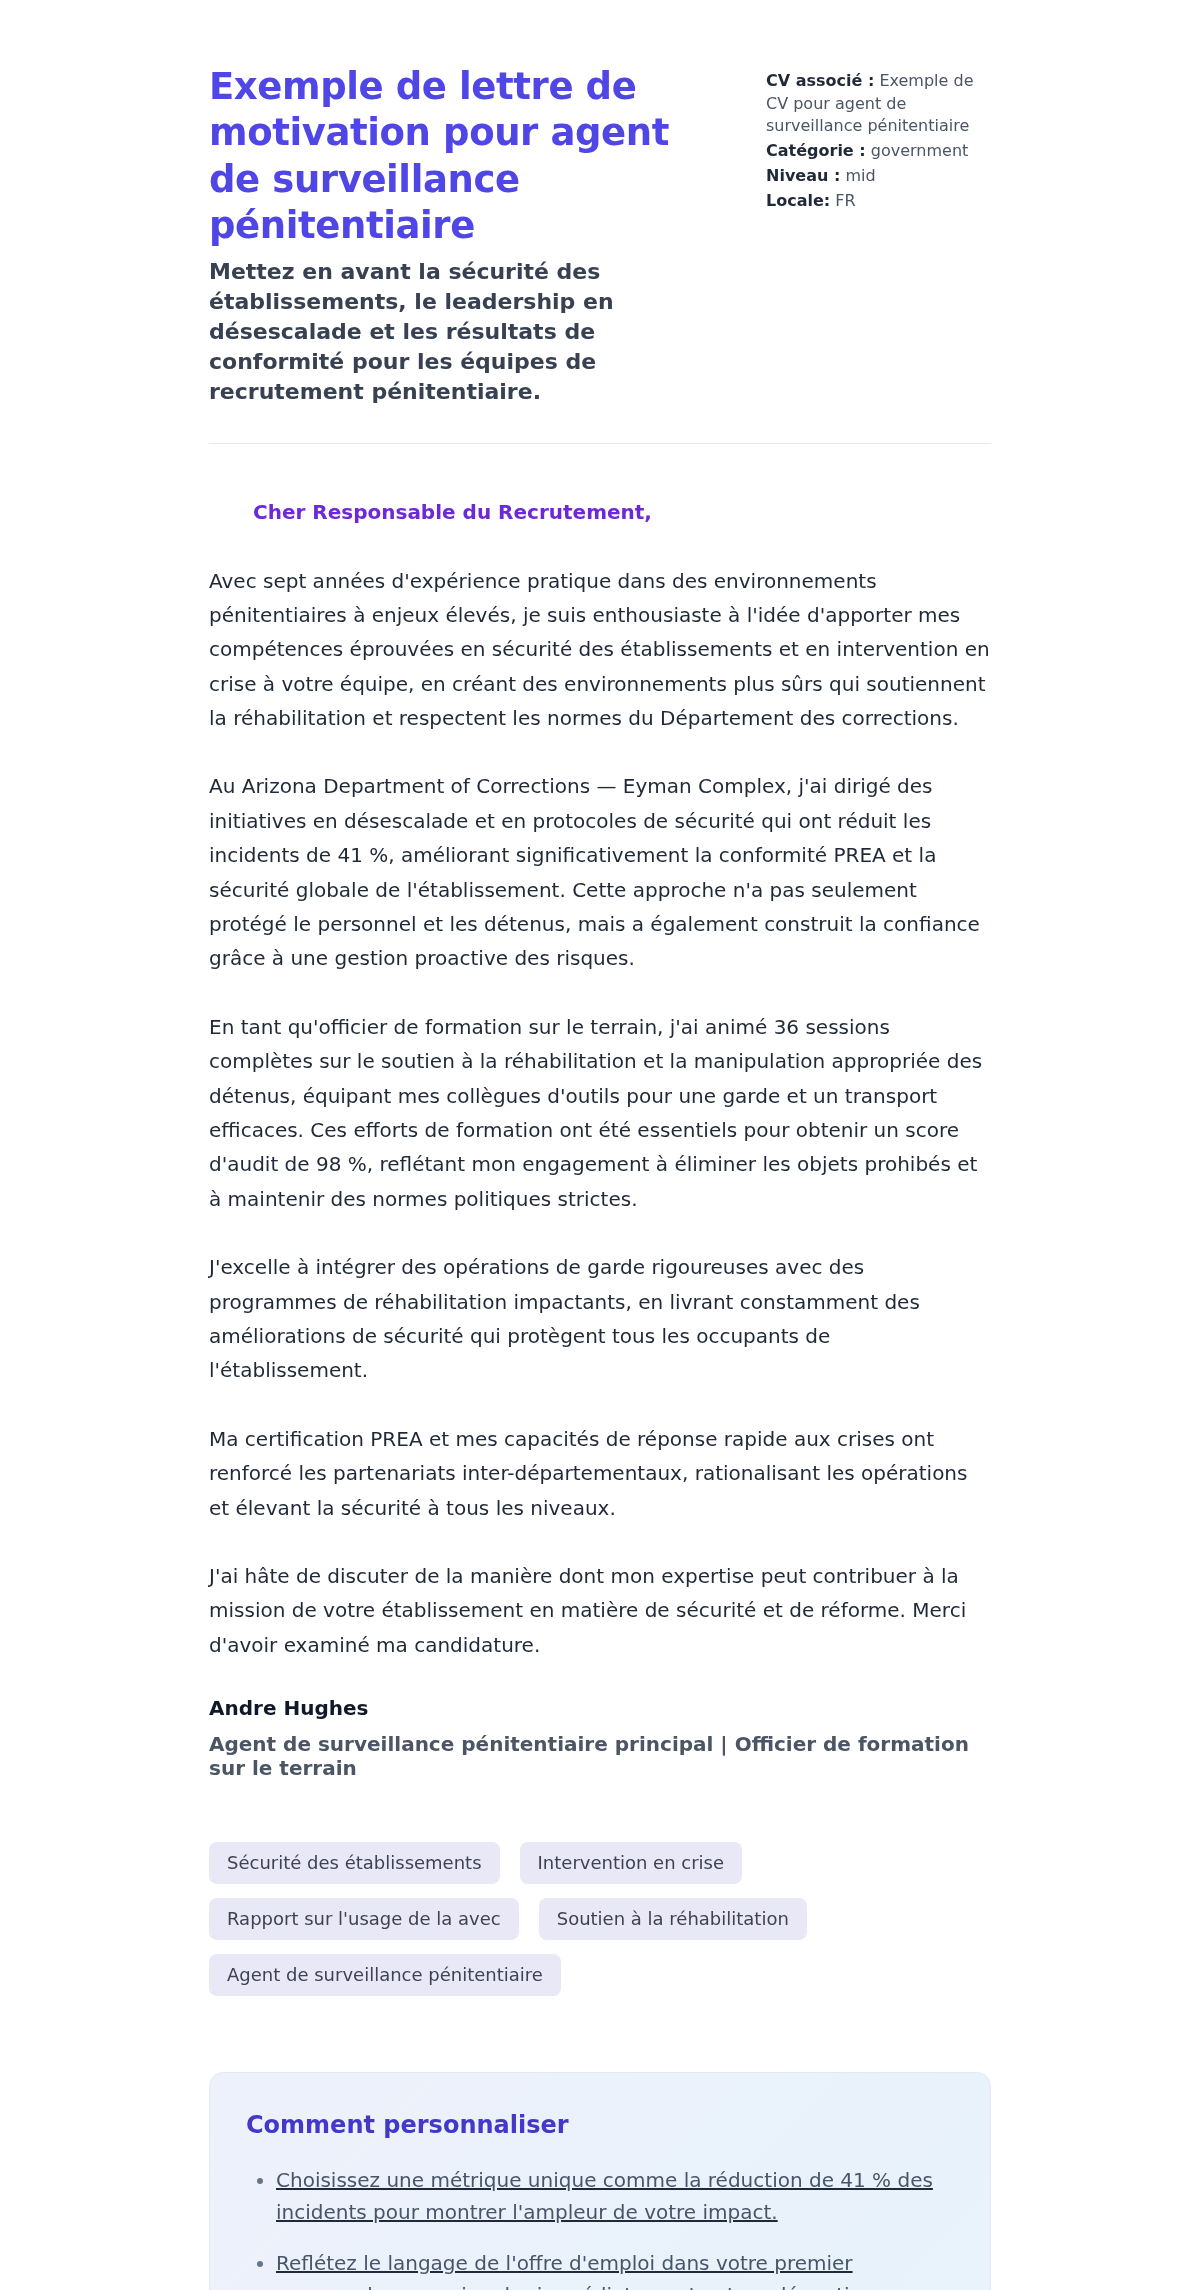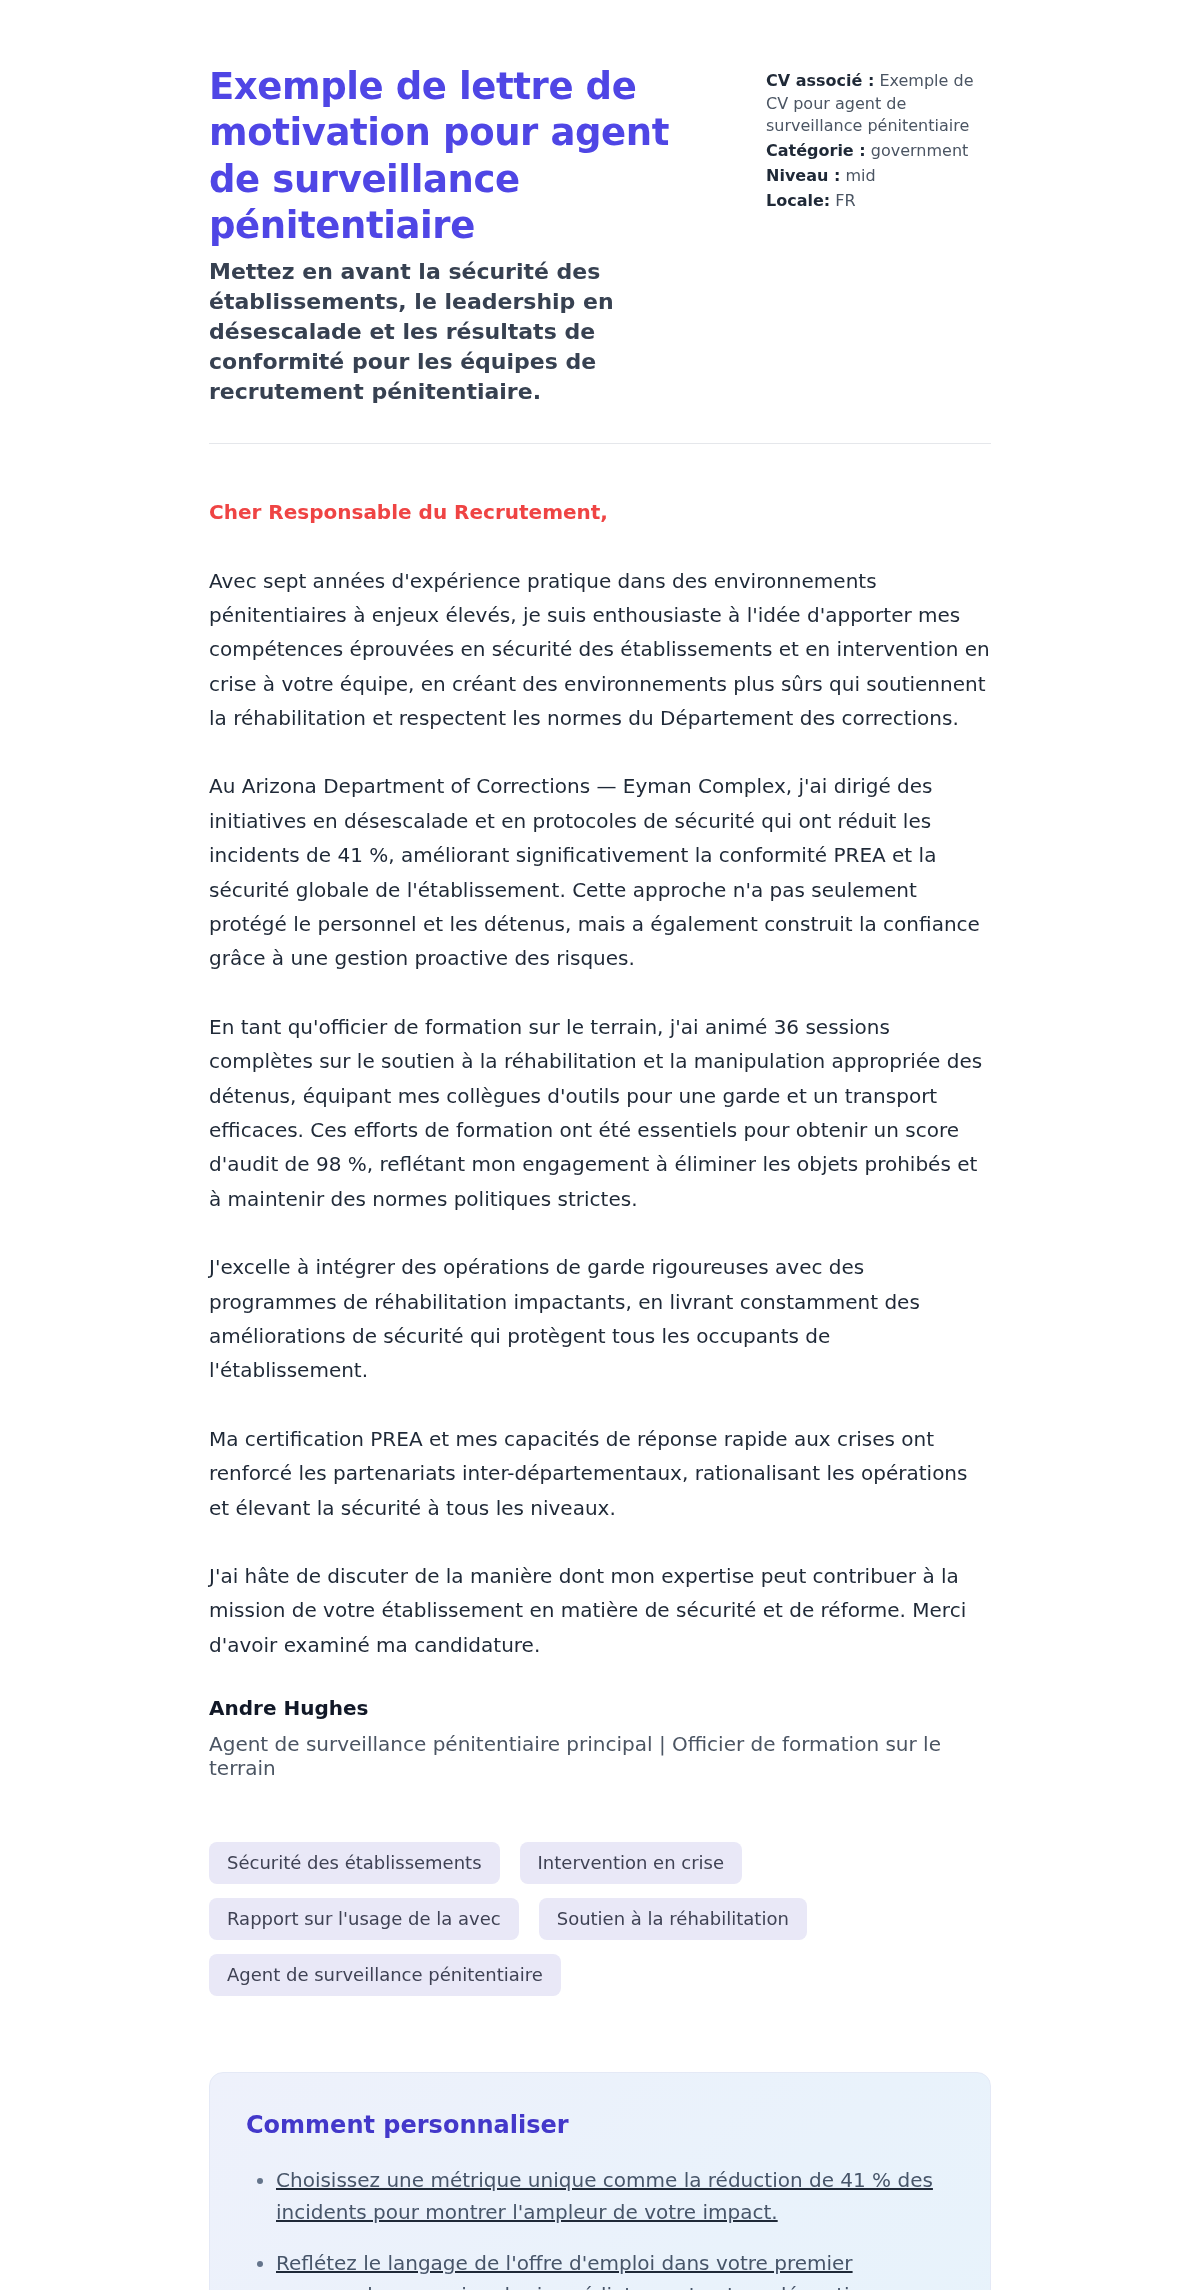--- a/index.html
+++ b/index.html
@@ -45,41 +45,43 @@
   .meta-value { color: #4b5563; }
   
   .divider {
     border: none;
     border-top: 1px solid #e5e7eb;
     margin-top: 36px;
   }
   
   .letter { margin-top: 56px; }
   .salutation {
-    color: #ef4444;
+    color: #6d28d9;
     font-weight: 700;
     font-size: 20px;
     margin-bottom: 40px;
+    margin-left: 44px;
   }
   .para {
     font-size: 20px;
     line-height: 1.72;
     color: #1f2937;
     margin-bottom: 34px;
   }
   .sig-name {
     margin-top: 32px;
     font-size: 20px;
     font-weight: 700;
     color: #111827;
   }
   .sig-title {
     margin-top: 12px;
     font-size: 20px;
     color: #4b5563;
+    font-weight: bold;
   }
   
   .tags {
     margin-top: 62px;
     display: flex;
     flex-wrap: wrap;
     gap: 14px 20px;
   }
   .tag {
     background: #e9e8f7;

